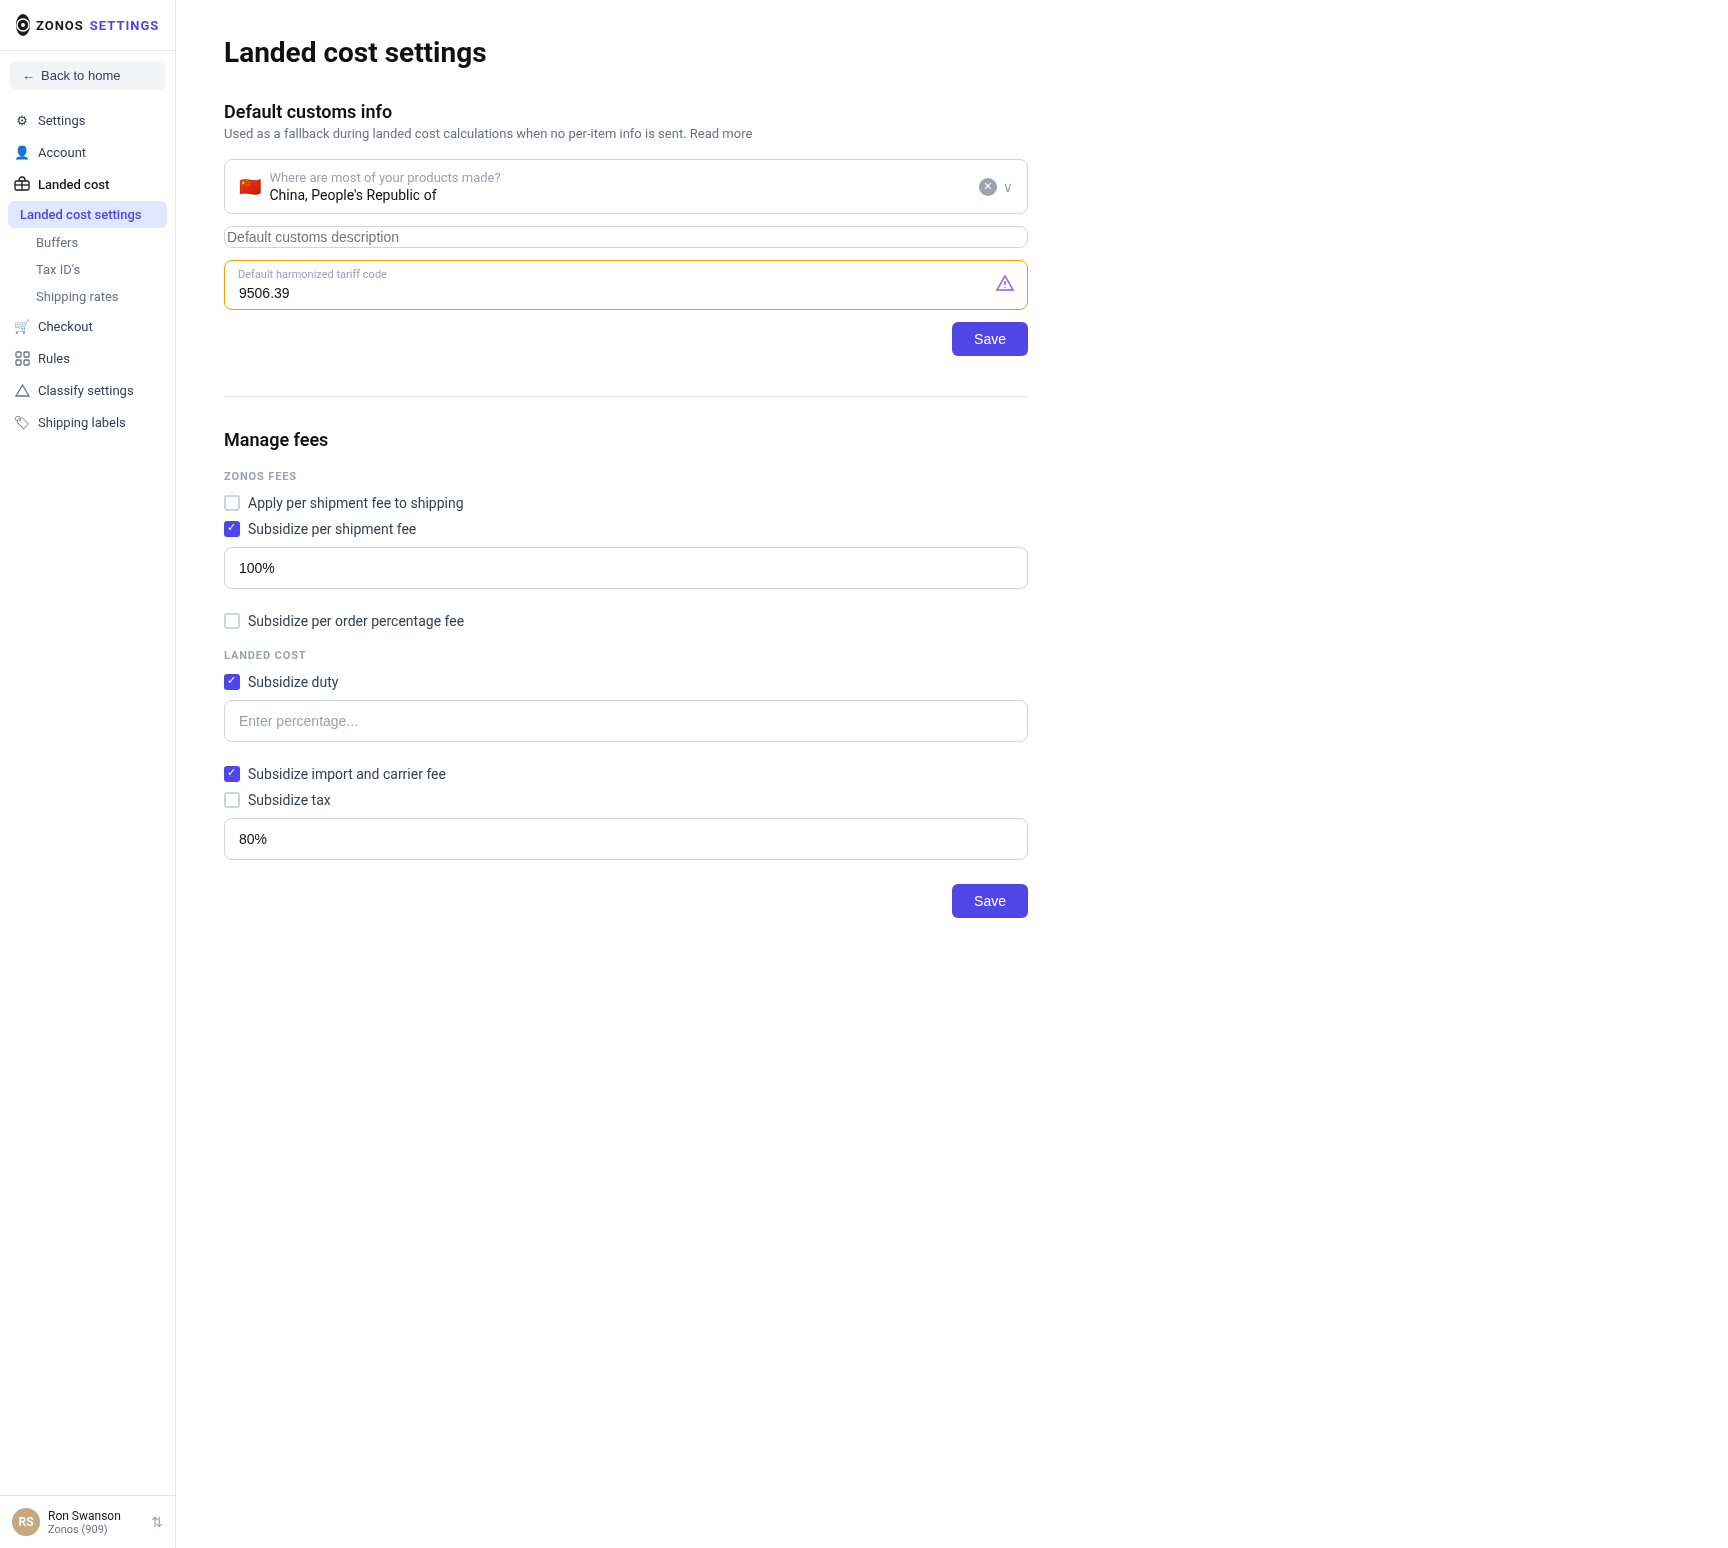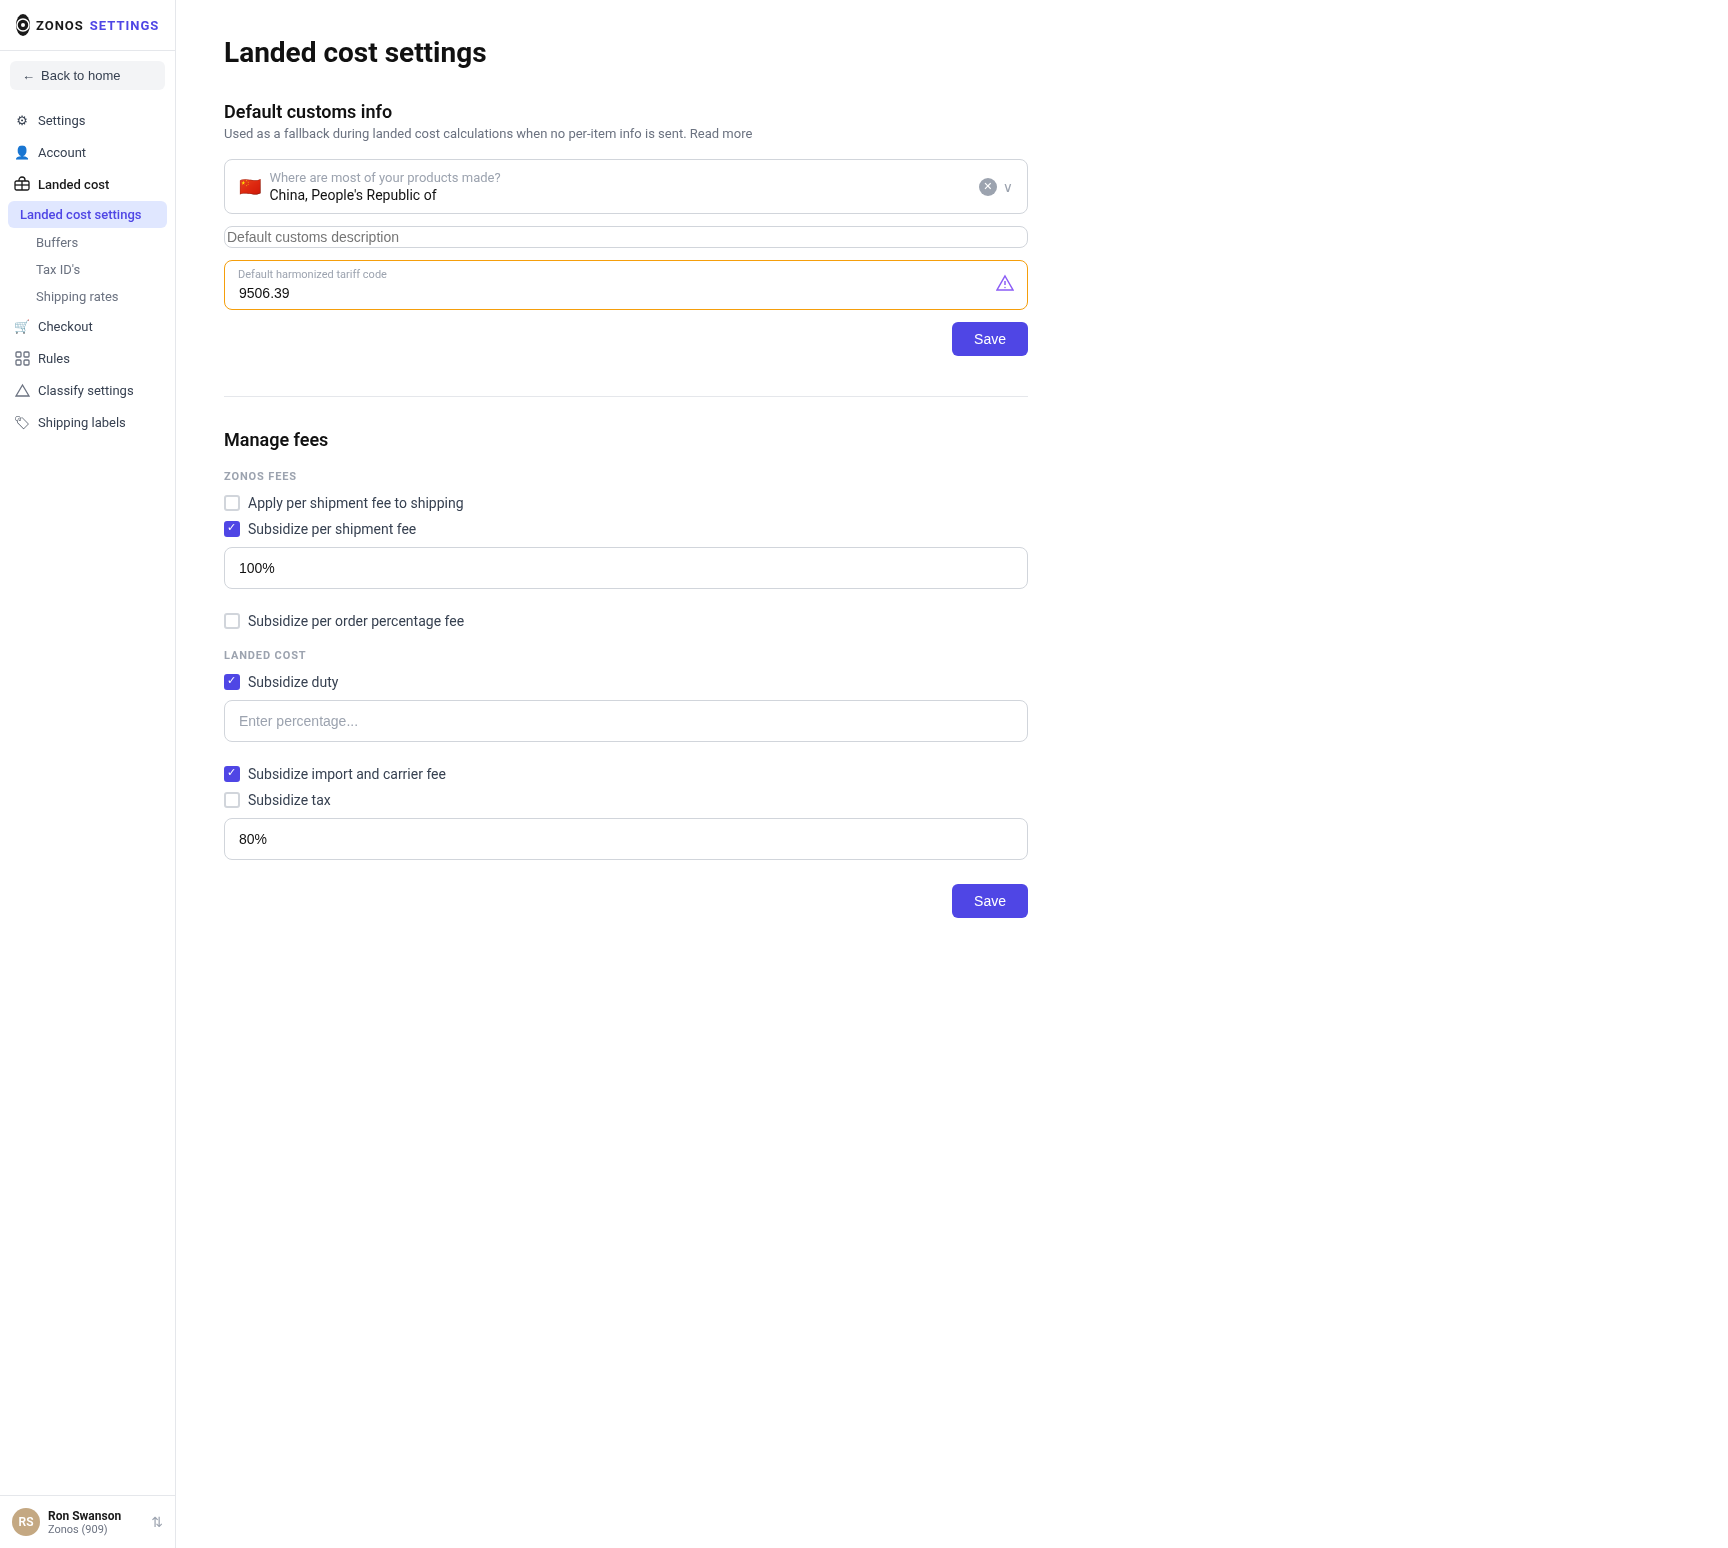--- a/index.html
+++ b/index.html
@@ -15,21 +15,21 @@
     .sidebar-back-btn { margin: 10px 10px; background: #f3f4f6; border: none; border-radius: 6px; padding: 7px 12px; font-size: 13px; cursor: pointer; display: flex; align-items: center; gap: 6px; color: #374151; width: calc(100% - 20px); }
     .sidebar-nav { flex: 1; overflow-y: auto; padding: 4px 0; }
     .nav-item { display: flex; align-items: center; gap: 8px; padding: 8px 14px; cursor: pointer; color: #374151; font-size: 13px; border-radius: 0; }
     .nav-item.active { color: #1a1a1a; font-weight: 500; }
     .nav-icon { width: 16px; height: 16px; display: flex; align-items: center; justify-content: center; flex-shrink: 0; }
     .nav-sub-item { padding: 6px 14px 6px 36px; font-size: 13px; cursor: pointer; color: #6b7280; border-radius: 0; }
     .nav-sub-item.active { background: #e0e7ff; color: #4f46e5; font-weight: 500; border-radius: 6px; margin: 1px 8px; padding-left: 12px; }
     .sidebar-footer { padding: 12px; border-top: 1px solid #e5e7eb; display: flex; align-items: center; justify-content: space-between; }
     .user-info { display: flex; align-items: center; gap: 8px; }
     .user-avatar { width: 28px; height: 28px; border-radius: 50%; background: #9ca3af; overflow: hidden; flex-shrink: 0; }
-    .user-name { font-size: 12px; font-weight: 700; color: #1a1a1a; }
+    .user-name { font-size: 12px; font-weight: 400; color: #1a1a1a; }
     .user-org { font-size: 11px; color: #6b7280; }
     .chevron-updown { color: #9ca3af; font-size: 14px; cursor: pointer; }
 
     
     .main { margin-left: 176px; flex: 1; padding: 36px 48px; max-width: 900px; }
     .page-title { font-size: 28px; font-weight: 700; color: #111; margin-bottom: 32px; }
 
     
     .section { margin-bottom: 40px; }
     .section-title { font-size: 18px; font-weight: 600; color: #111; margin-bottom: 4px; }

